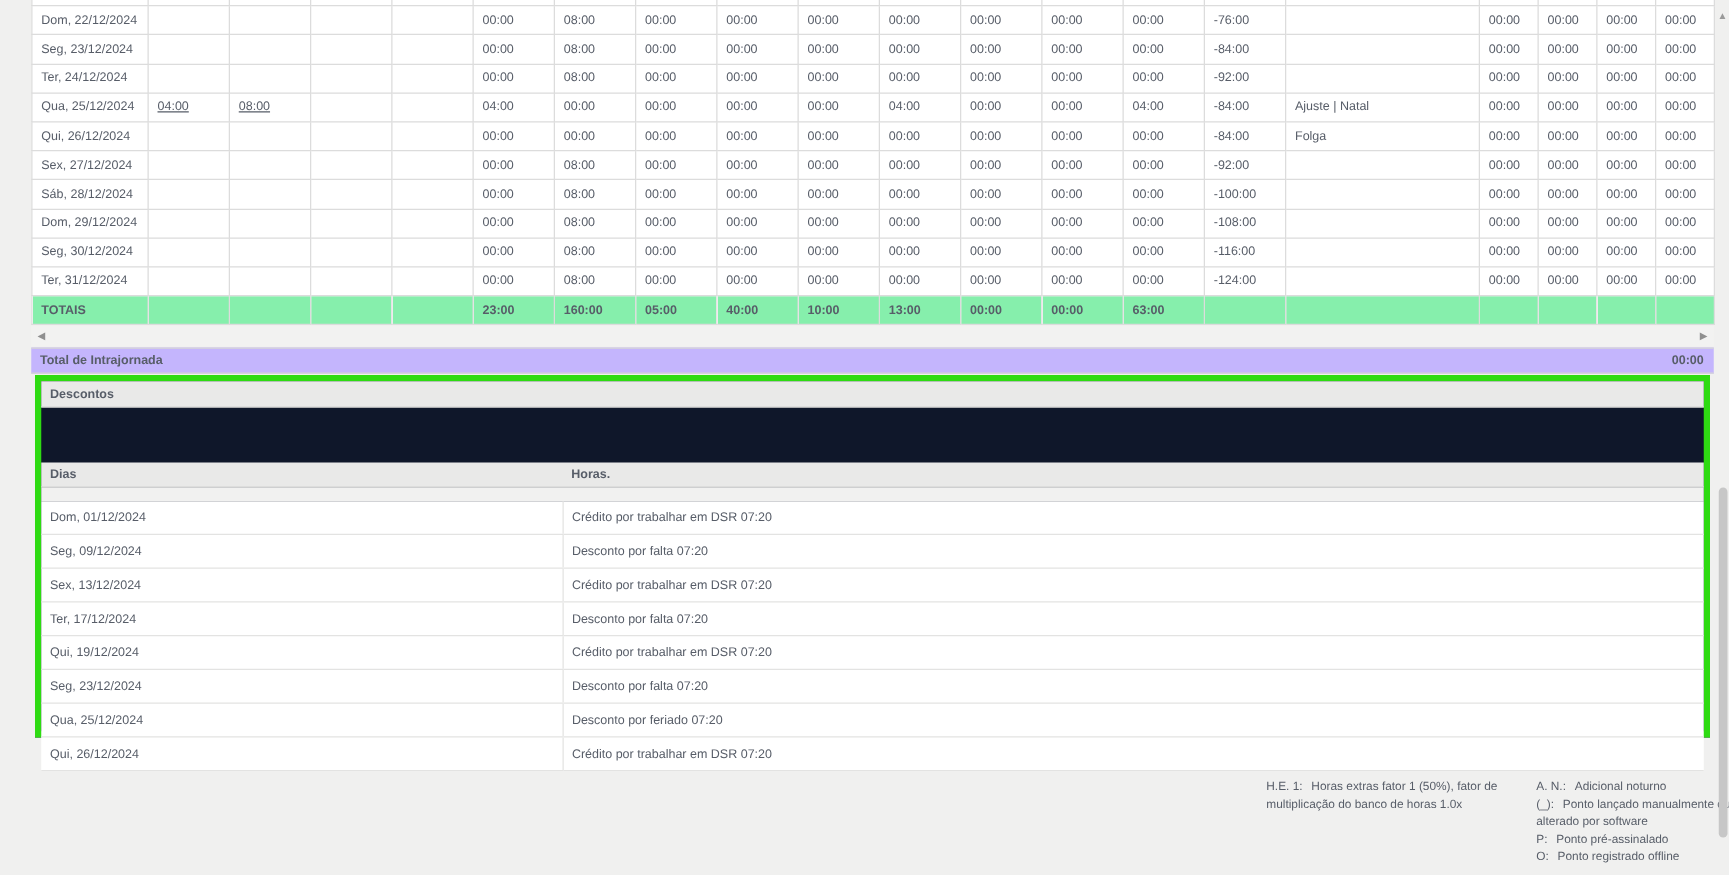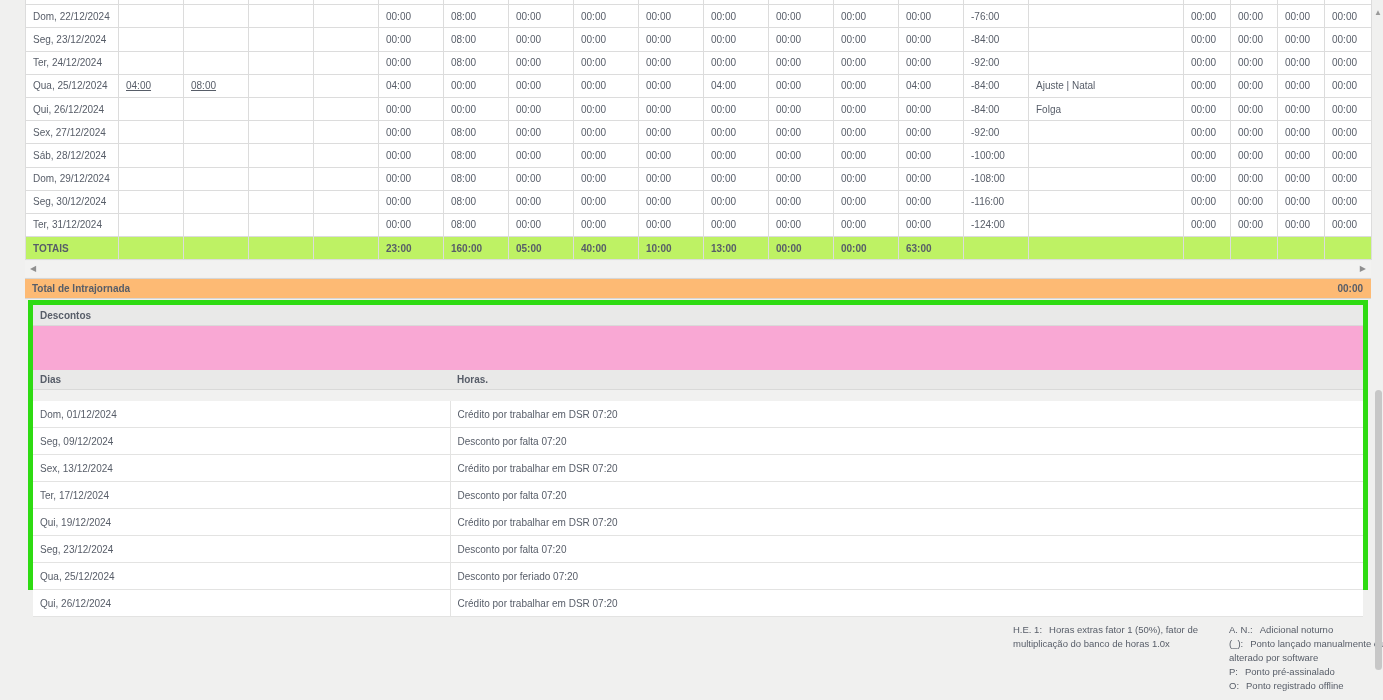--- a/index.html
+++ b/index.html
@@ -11,45 +11,45 @@
     -webkit-font-smoothing:antialiased;
   }
 
   
   #timesheet-wrap{position:absolute;left:25px;top:-19px;}
   table.ts{border-collapse:collapse;table-layout:fixed;width:1346px;background:#fff;font-size:10px;}
   table.ts td{
     border:1px solid #dcdcdc;height:22.2px;padding:0 2px 0 7px;
     white-space:nowrap;overflow:hidden;vertical-align:middle;color:#575d68;
   }
-  table.ts tr.total td{background:#bef264;font-weight:bold;}
+  table.ts tr.total td{background:#86efac;font-weight:bold;}
   .punch-link{text-decoration:underline;cursor:pointer;}
 
   
   #hscroll{position:absolute;left:25px;top:261px;width:1346px;height:16px;background:#f2f2f1;}
   .hs-arrow{position:absolute;top:2px;font-size:8px;color:#8f8f8f;line-height:12px;}
   .hs-left{left:5px;}
   .hs-right{right:5px;}
 
   
   #intrajornada{
     position:absolute;left:25px;top:278px;width:1346px;height:21px;
-    background:#fdba74;border-top:1px solid #d6d6d5;border-bottom:1px solid #d6d6d5;
+    background:#c4b5fd;border-top:1px solid #d6d6d5;border-bottom:1px solid #d6d6d5;
     box-sizing:border-box;display:flex;align-items:center;justify-content:space-between;
     font-size:10px;font-weight:bold;padding:0 8px 0 7px;box-sizing:border-box;
   }
 
   
   #watermark{position:absolute;left:0;top:588px;width:1383px;text-align:center;
     font-size:9px;color:#b5b5b3;z-index:1;}
 
   
   #descontos-section{
     position:absolute;left:28px;top:300px;width:1340px;height:290px;
-    border:5px solid #2edb12;box-sizing:border-box;background:#f9a8d4;z-index:2;
+    border:5px solid #2edb12;box-sizing:border-box;background:#0f172a;z-index:2;
   }
   .sec-title-row{height:20px;background:#e9e9e8;border-bottom:1px solid #d9d9d8;
     font-size:10px;font-weight:bold;display:flex;align-items:center;padding-left:7px;}
   .cols-header{height:19px;background:#e9e9e8;border-bottom:1px solid #d9d9d8;
     font-size:10px;font-weight:bold;display:flex;margin-top:44px;}
   .cols-header .c1{width:417px;display:flex;align-items:center;padding-left:7px;box-sizing:border-box;}
   .cols-header .c2{flex:1;display:flex;align-items:center;padding-left:7px;}
   .dt-spacer{height:11px;background:#f1f1f0;}
   table.dt{border-collapse:collapse;table-layout:fixed;width:100%;font-size:10px;background:#fff;}
   table.dt td{height:26px;border-bottom:1px solid #e3e3e2;padding:0 2px 0 7px;

